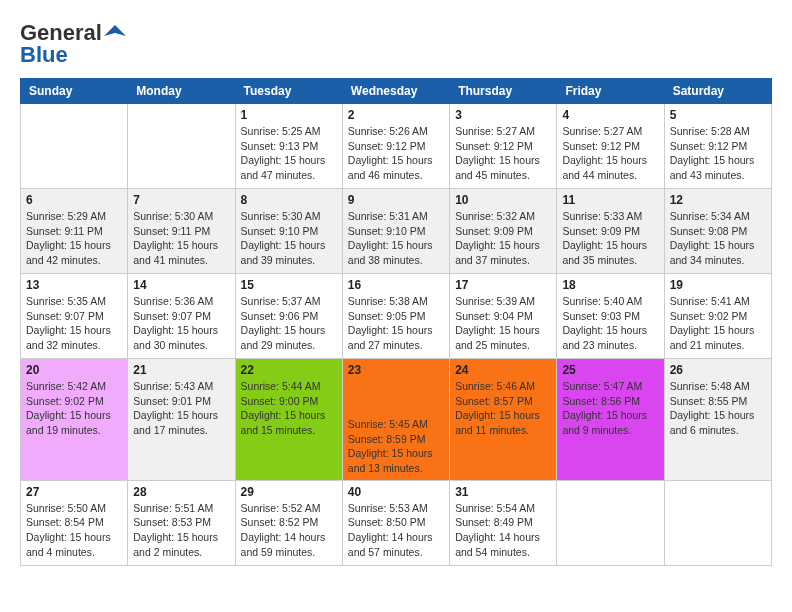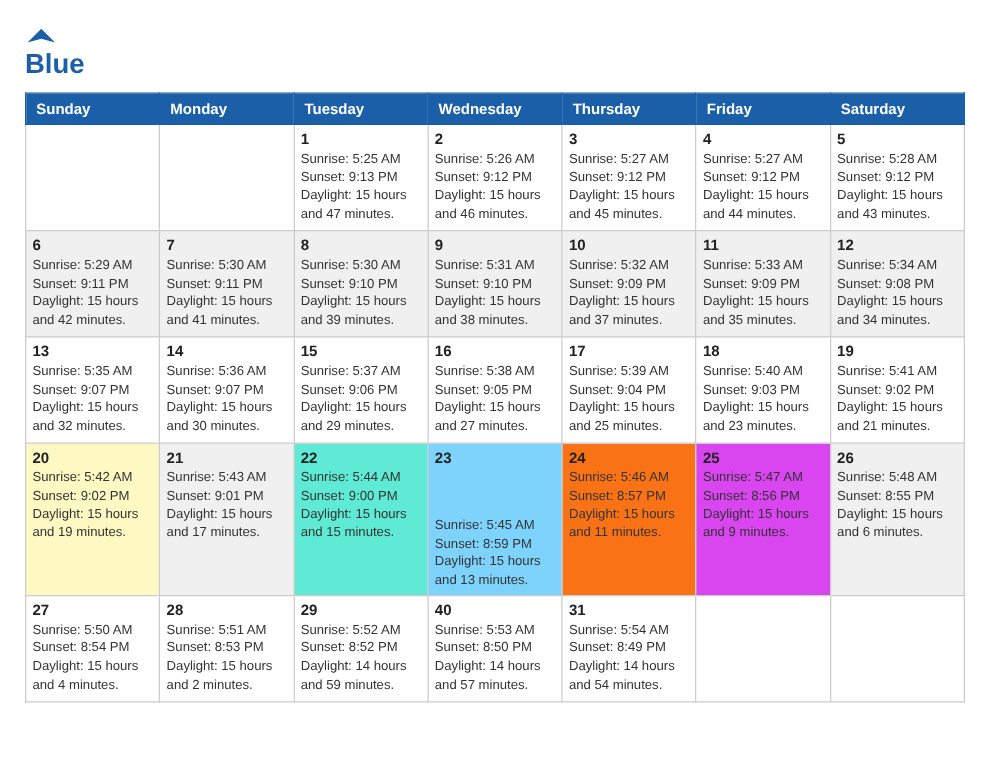--- a/index.html
+++ b/index.html
@@ -74,20 +74,21 @@
     .empty-cell {
       background: #fff !important;
     }
   </style>
 </head>
 <body>
 
 <div class="header">
   <div class="logo">
     <div style="display:flex;align-items:center;">
+      <span style="font-size:22px;font-weight:bold;color:#333;">General</span>
       <svg width="22" height="22" viewBox="0 0 22 22" style="margin-left:2px;">
         <polygon points="11,3 22,14 11,11 0,14" fill="#1a5fa8"></polygon>
       </svg>
     </div>
     <span style="font-size:22px;font-weight:bold;color:#1a5fa8;margin-top:-4px;">Blue</span>
   </div>
   <div class="title-block">
     <div class="month-year"></div>
     <div class="location"></div>
   </div>
@@ -241,42 +242,42 @@
         </td>
         <td>
           <div class="day-num">19</div>
           <div class="day-info" style="white-space: pre-line;">Sunrise: 5:41 AM
 Sunset: 9:02 PM
 Daylight: 15 hours
 and 21 minutes.</div>
         </td>
       </tr>
       <tr style="background: rgb(245, 245, 245);">
-        <td style="background: #fef9c3;">
+        <td style="background: #f0abfc;">
           <div class="day-num">20</div>
           <div class="day-info" style="white-space: pre-line;">Sunrise: 5:42 AM
 Sunset: 9:02 PM
 Daylight: 15 hours
 and 19 minutes.</div>
         </td>
         <td style="background: rgb(240, 240, 240);">
           <div class="day-num">21</div>
           <div class="day-info" style="white-space: pre-line;">Sunrise: 5:43 AM
 Sunset: 9:01 PM
 Daylight: 15 hours
 and 17 minutes.</div>
         </td>
-        <td style="background: #5eead4;">
+        <td style="background: #84cc16;">
           <div class="day-num">22</div>
           <div class="day-info" style="white-space: pre-line;">Sunrise: 5:44 AM
 Sunset: 9:00 PM
 Daylight: 15 hours
 and 15 minutes.</div>
         </td>
-        <td style="background: #7dd3fc;">
+        <td style="background: #f97316;">
           <div class="day-num">23</div>
           <div class="day-info" style="white-space: pre-line; margin-top: 40px;">Sunrise: 5:45 AM
 Sunset: 8:59 PM
 Daylight: 15 hours
 and 13 minutes.</div>
         </td>
         <td style="background: #f97316;">
           <div class="day-num">24</div>
           <div class="day-info" style="white-space: pre-line;">Sunrise: 5:46 AM
 Sunset: 8:57 PM

